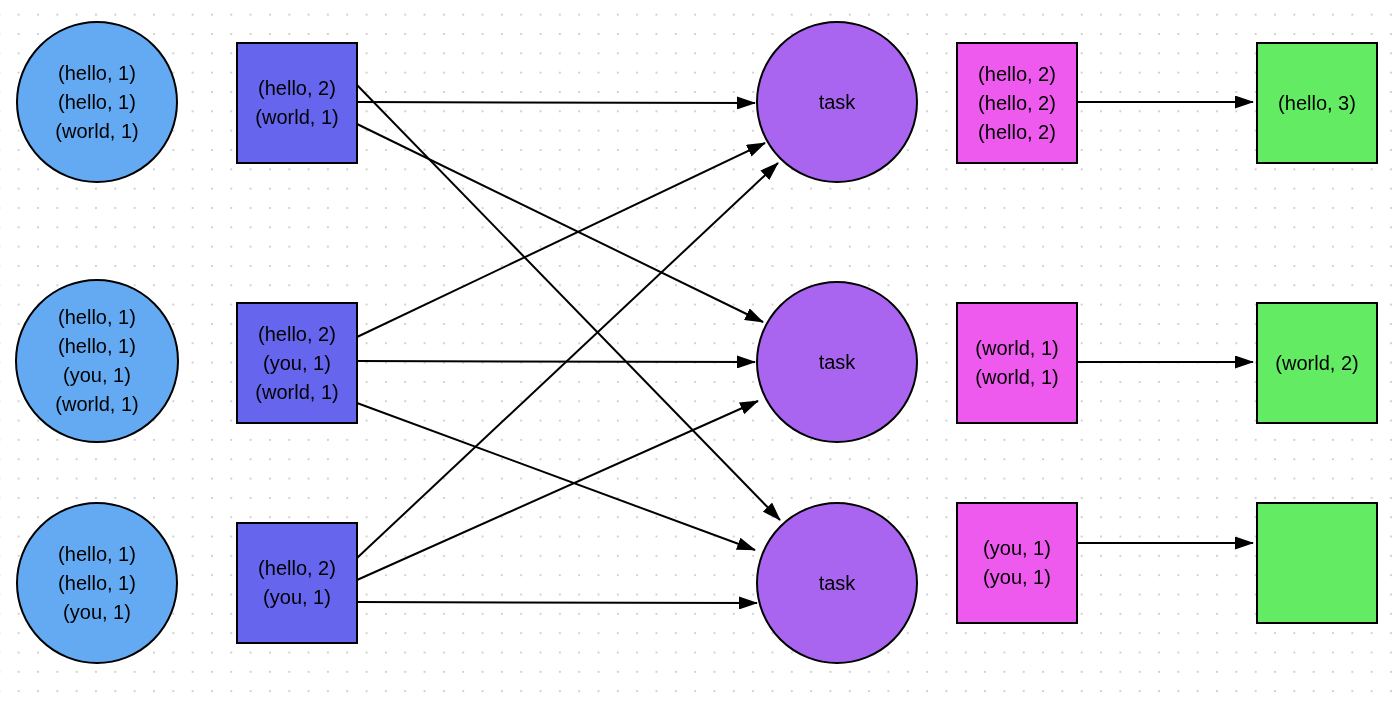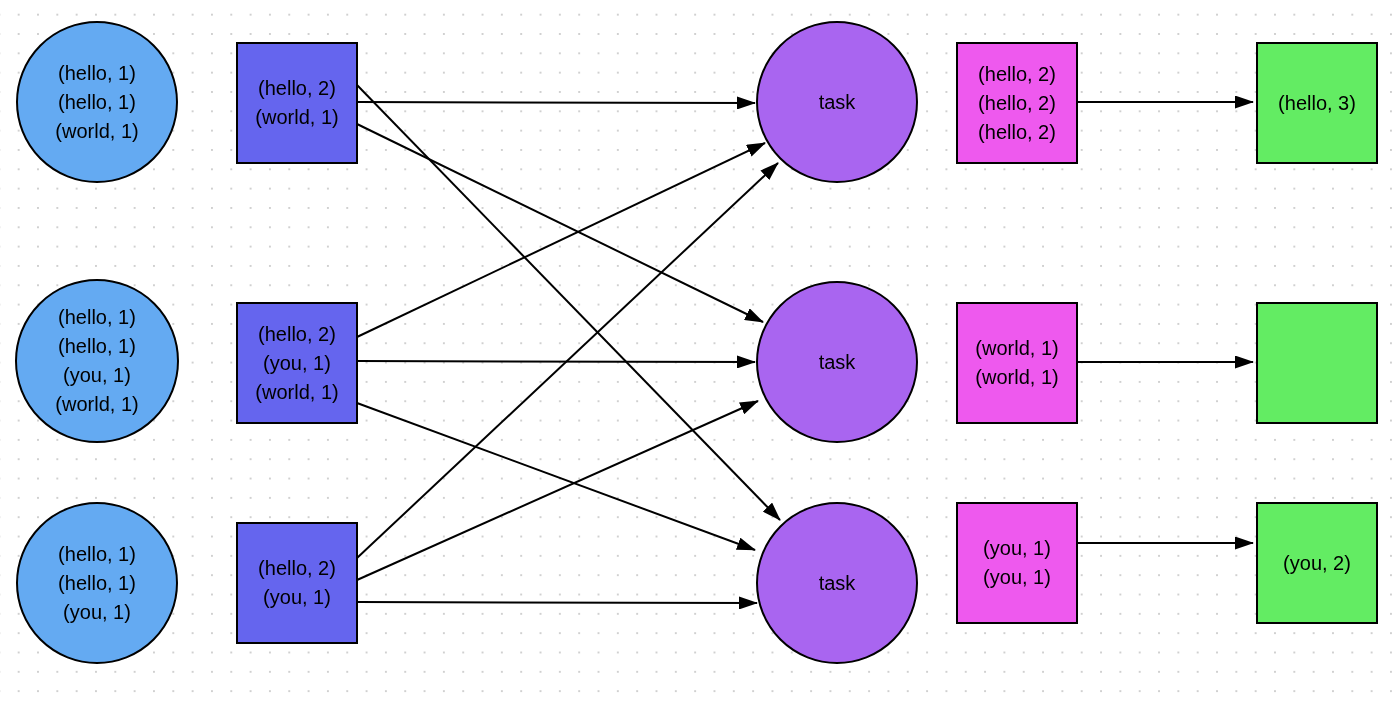--- a/index.html
+++ b/index.html
@@ -109,15 +109,15 @@
 
   <div class="node-label" style="left:957px; top:43px;  width:120px; height:120px;">(hello, 2)
 (hello, 2)
 (hello, 2)</div>
   <div class="node-label" style="left:957px; top:303px; width:120px; height:120px;">(world, 1)
 (world, 1)</div>
   <div class="node-label" style="left:957px; top:503px; width:120px; height:120px;">(you, 1)
 (you, 1)</div>
 
   <div class="node-label" style="left:1257px; top:43px;  width:120px; height:120px;">(hello, 3)</div>
-  <div class="node-label" style="left:1257px; top:503px; width:120px; height:120px;">(you, 2)</div>
+  <div class="node-label" style="left:1257px; top:303px; width:120px; height:120px;">(world, 2)</div>
 
 </div>
 
 </body></html>

